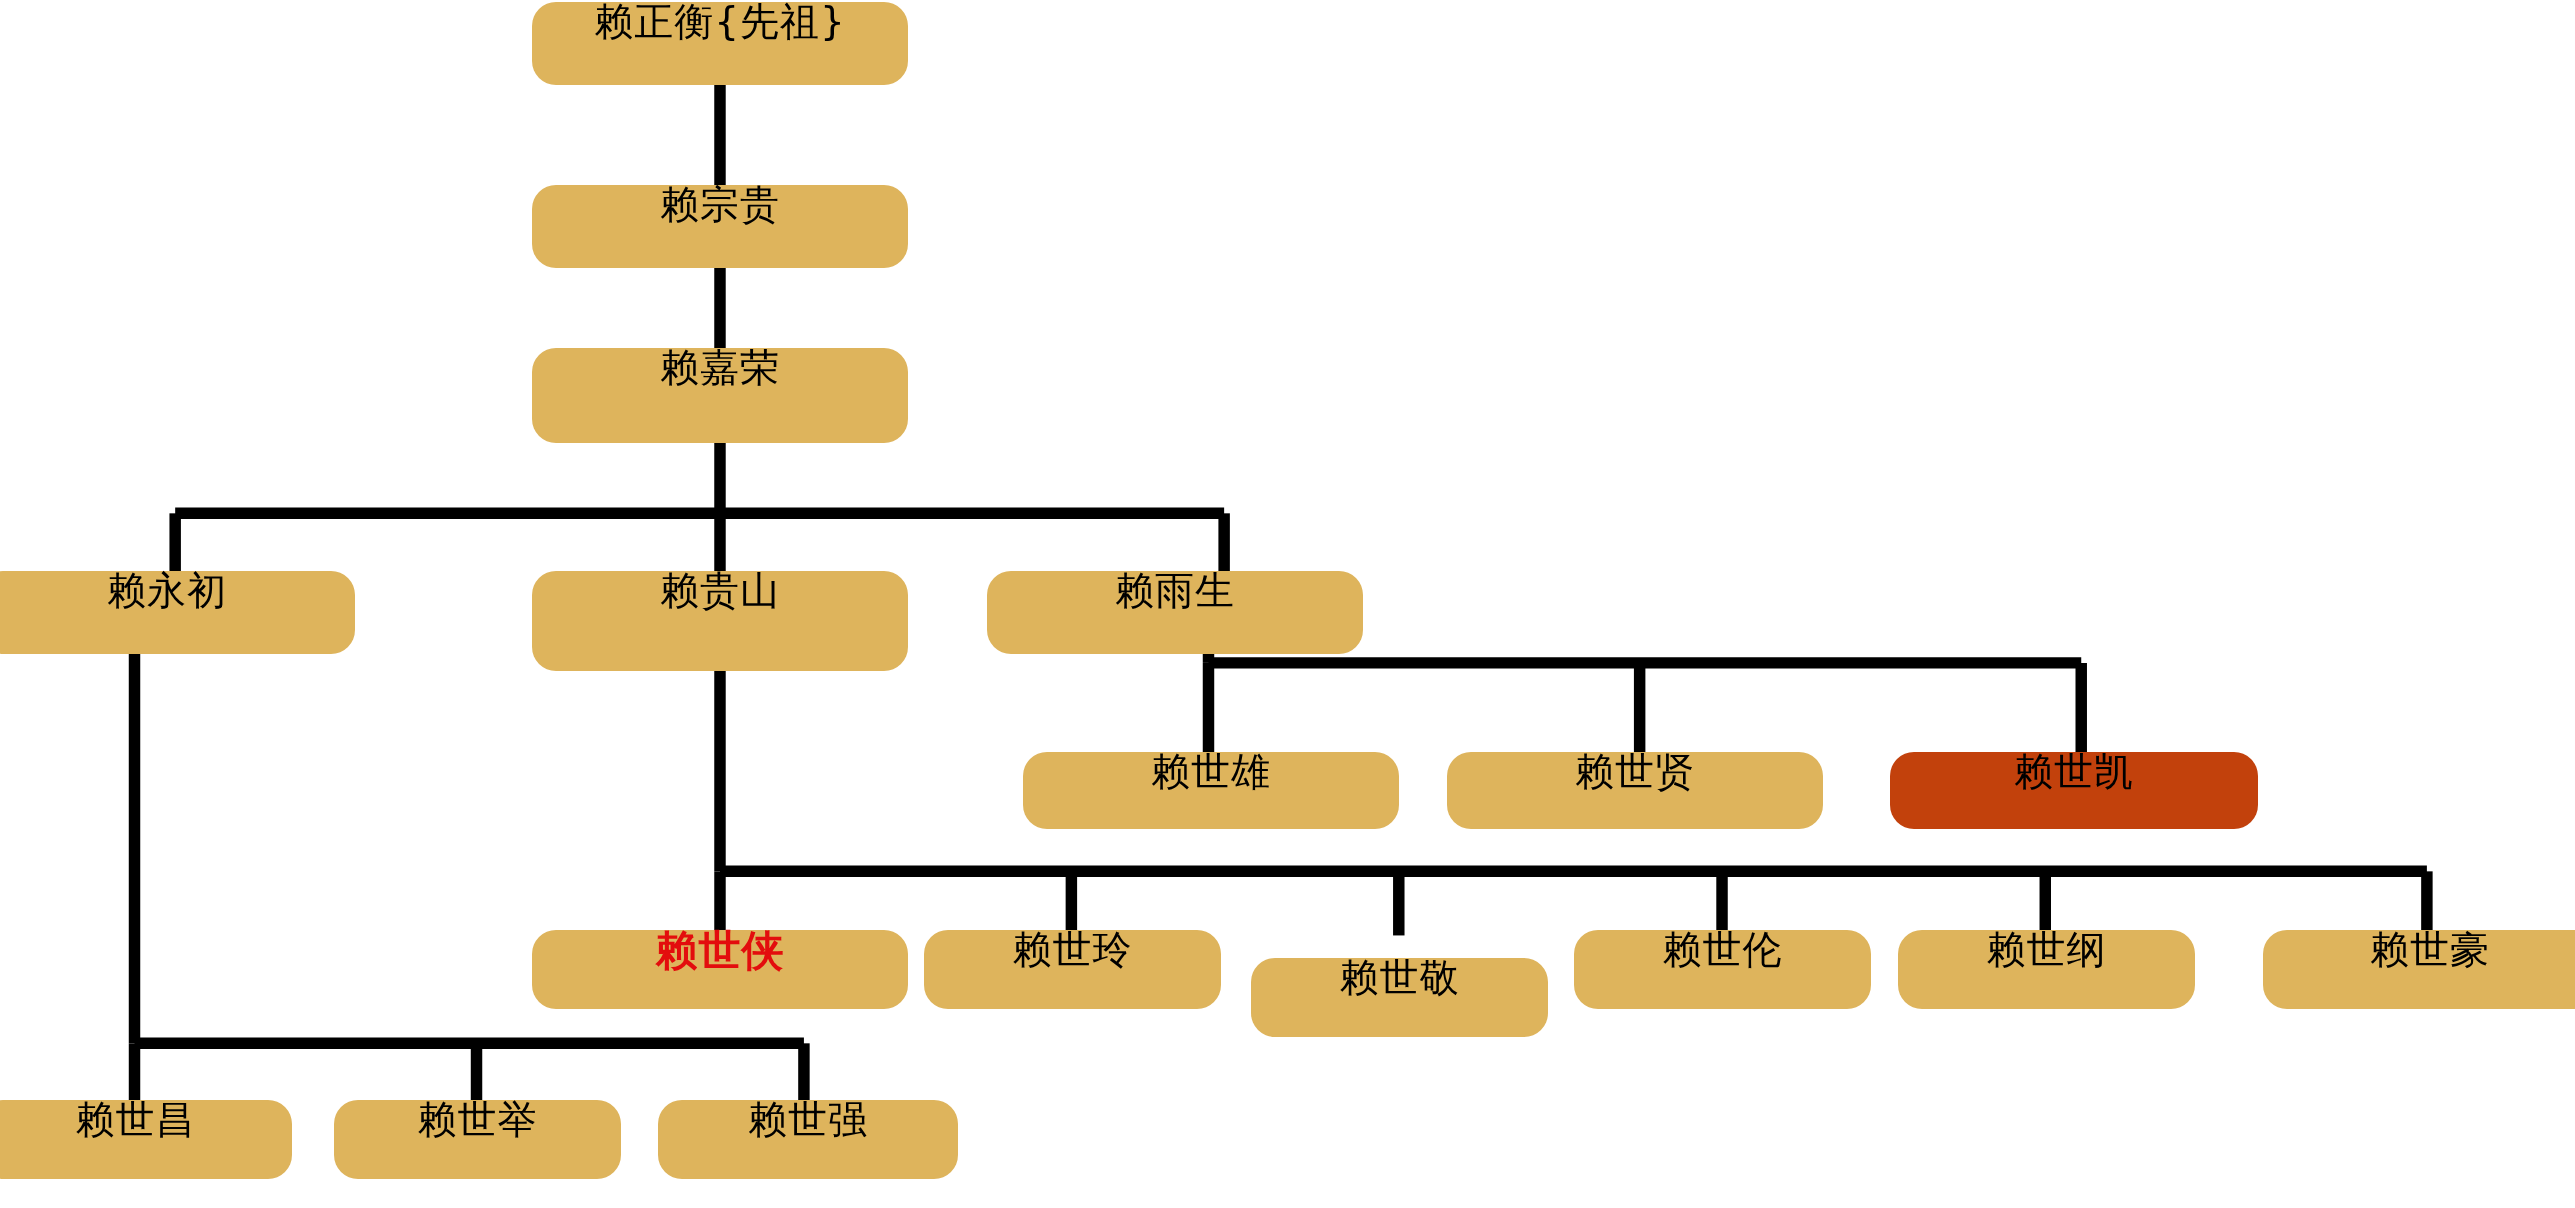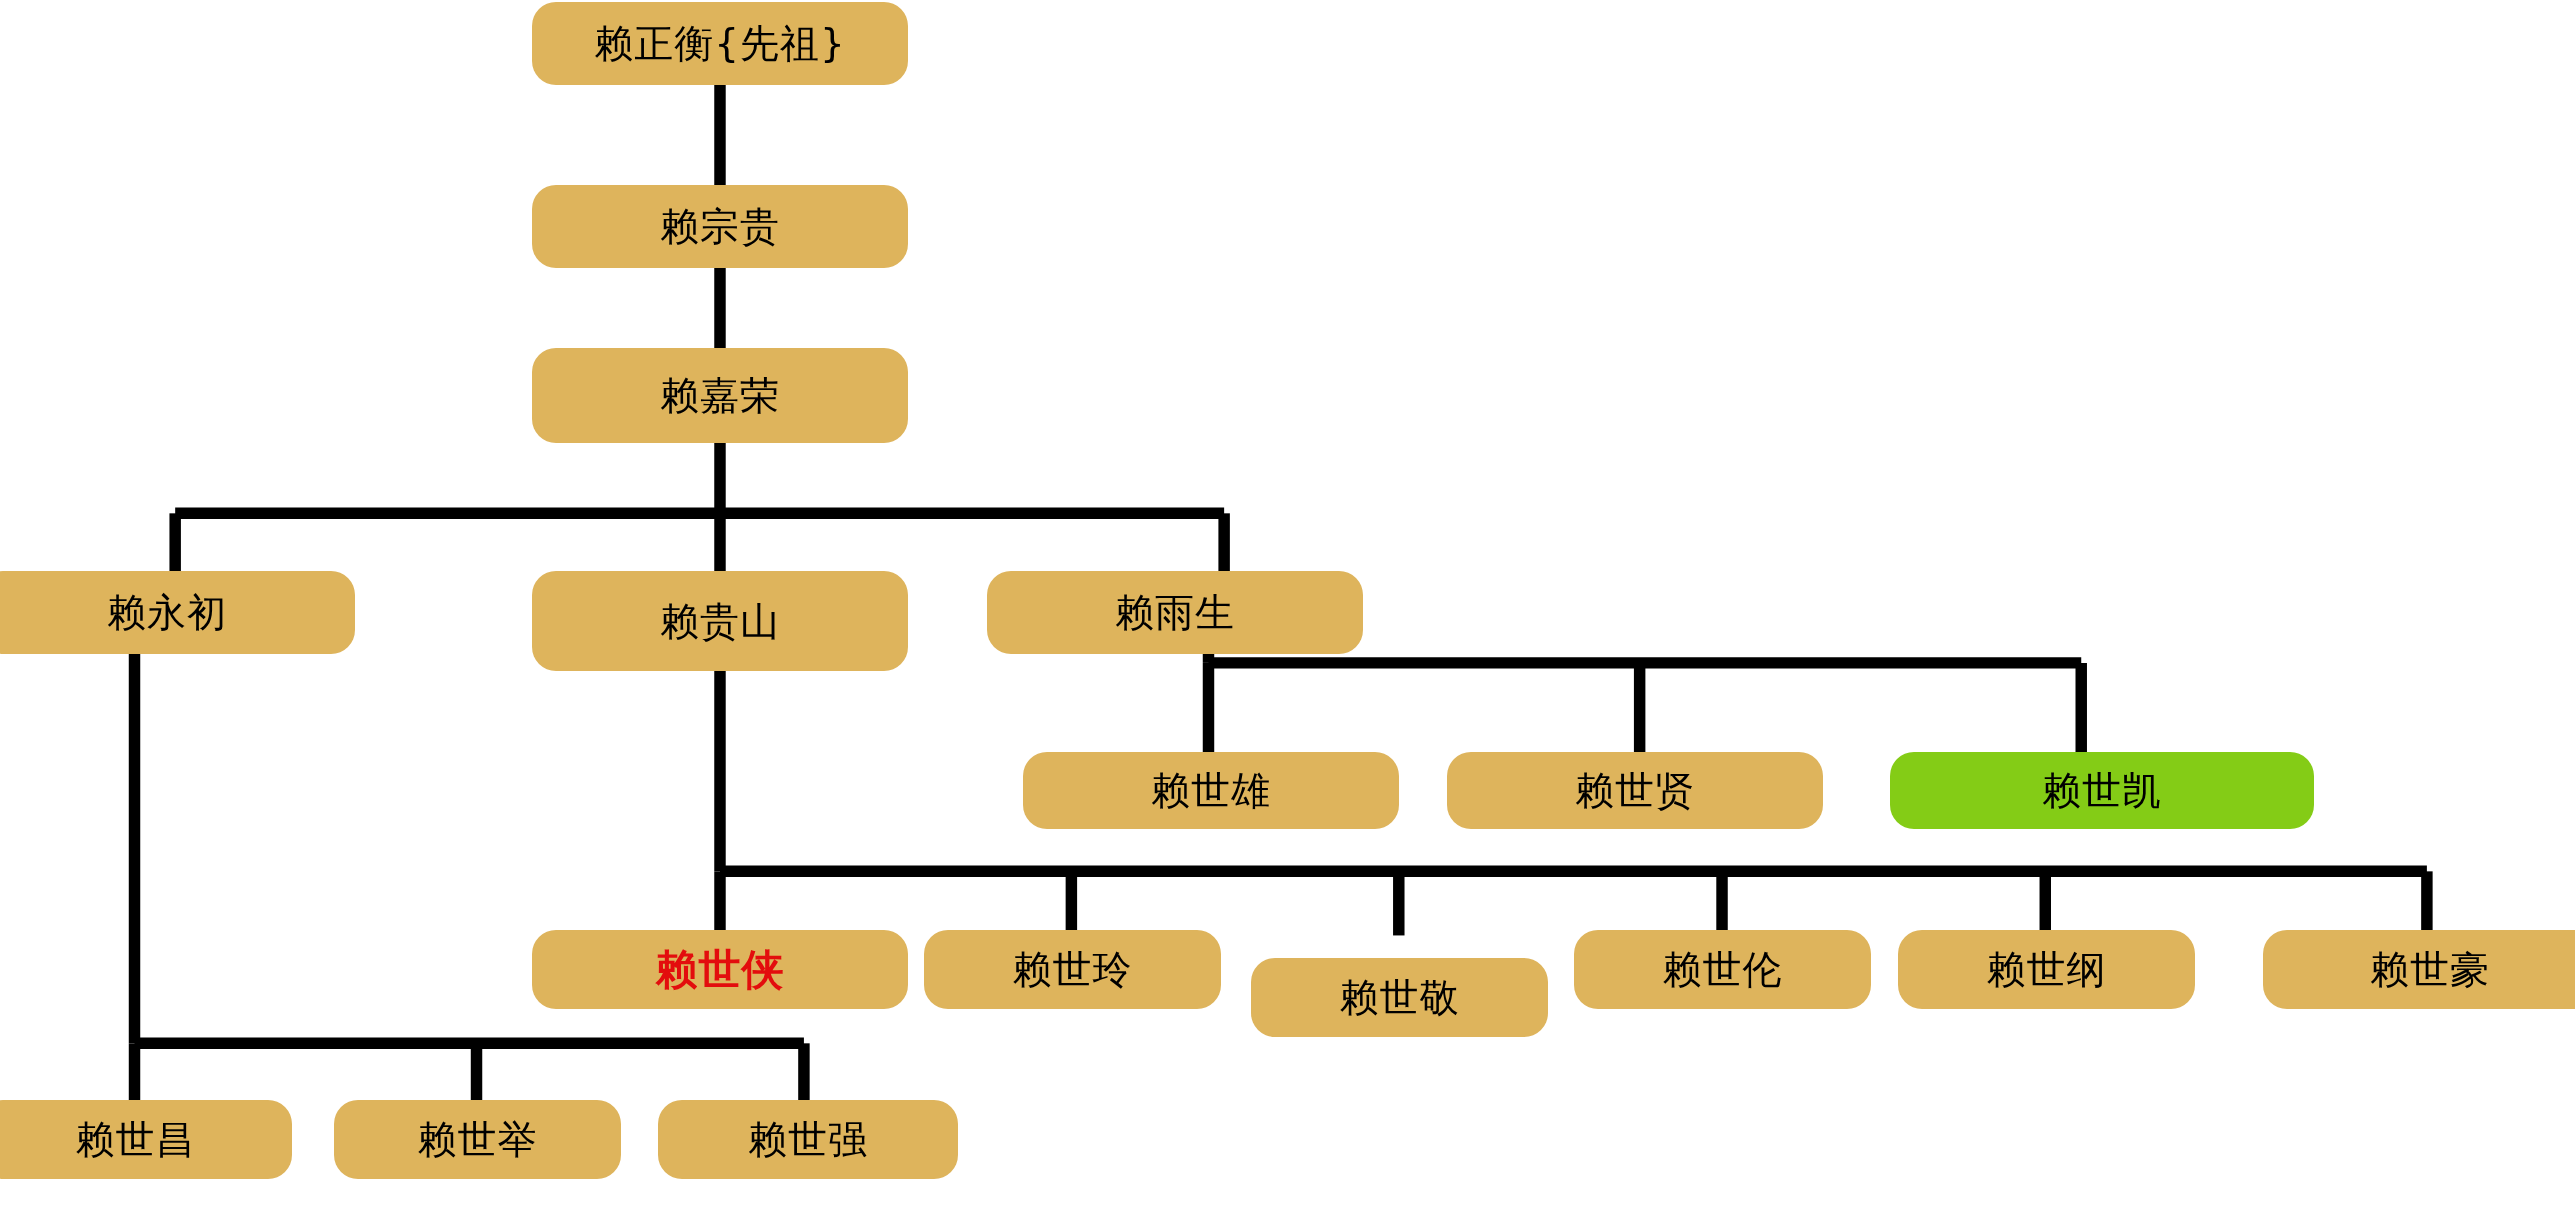--- a/index.html
+++ b/index.html
@@ -4,21 +4,21 @@
 <style>
   html,body{margin:0;padding:0;background:#ffffff;}
   body{font-family:"DejaVu Sans","Liberation Sans",sans-serif;}
   #stage{position:relative;width:2576px;height:1208px;background:#ffffff;overflow:hidden;}
   #wires{position:absolute;left:0;top:0;width:2576px;height:1208px;}
   .node{
     position:absolute;
     background:#deb45c;
     border-radius:24px;
     display:flex;
-    align-items:center;
+    align-items:flex-start;
     justify-content:center;
     color:#000000;
     font-size:39px;
     line-height:1;
     letter-spacing:1px;
     white-space:nowrap;
     box-sizing:border-box;
     z-index:5;
   }
   .node.hl{color:#e30d0d;font-weight:bold;font-size:42px;}
@@ -72,21 +72,21 @@
       </div>
       <div class="node" style="left: 987px; top: 571px; width: 376px; height: 83px; background: rgb(222, 180, 92);">
         <span>赖雨生</span>
       </div>
       <div class="node" style="left: 1023px; top: 752px; width: 376px; height: 77px; background: rgb(222, 180, 92);">
         <span>赖世雄</span>
       </div>
       <div class="node" style="left: 1447px; top: 752px; width: 376px; height: 77px; background: rgb(222, 180, 92);">
         <span>赖世贤</span>
       </div>
-      <div class="node" style="left: 1890px; top: 752px; width: 424px; height: 77px; background: #84cc16;">
+      <div class="node" style="left: 1890px; top: 752px; width: 368px; height: 77px; background: #c2410c;">
         <span>赖世凯</span>
       </div>
       <div class="node hl" style="left: 532px; top: 930px; width: 376px; height: 79px; background: rgb(222, 180, 92); color: rgb(227, 13, 13);">
         <span>赖世侠</span>
       </div>
       <div class="node" style="left: 924px; top: 930px; width: 297px; height: 79px; background: rgb(222, 180, 92);">
         <span>赖世玲</span>
       </div>
       <div class="node" style="left: 1251px; top: 930px; width: 297px; height: 79px; background: rgb(222, 180, 92); margin-top: 28px;">
         <span>赖世敬</span>

